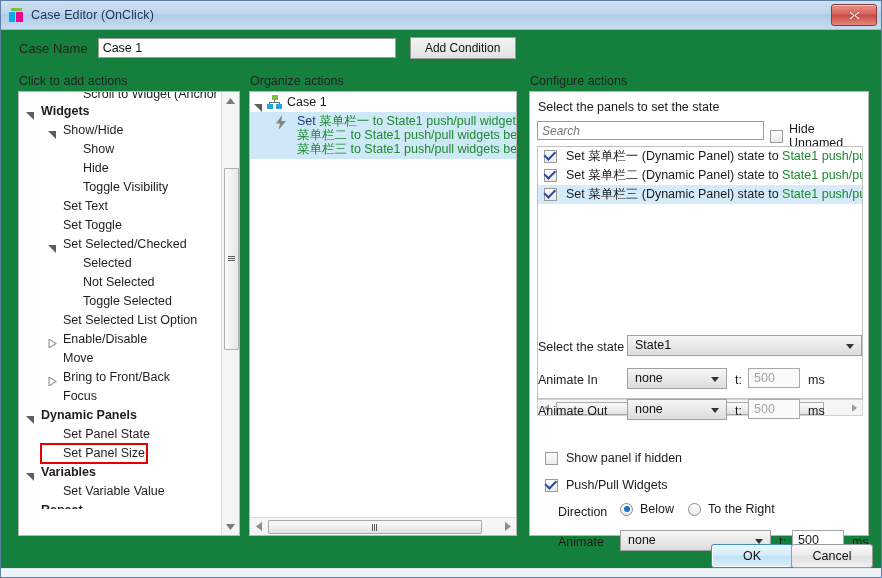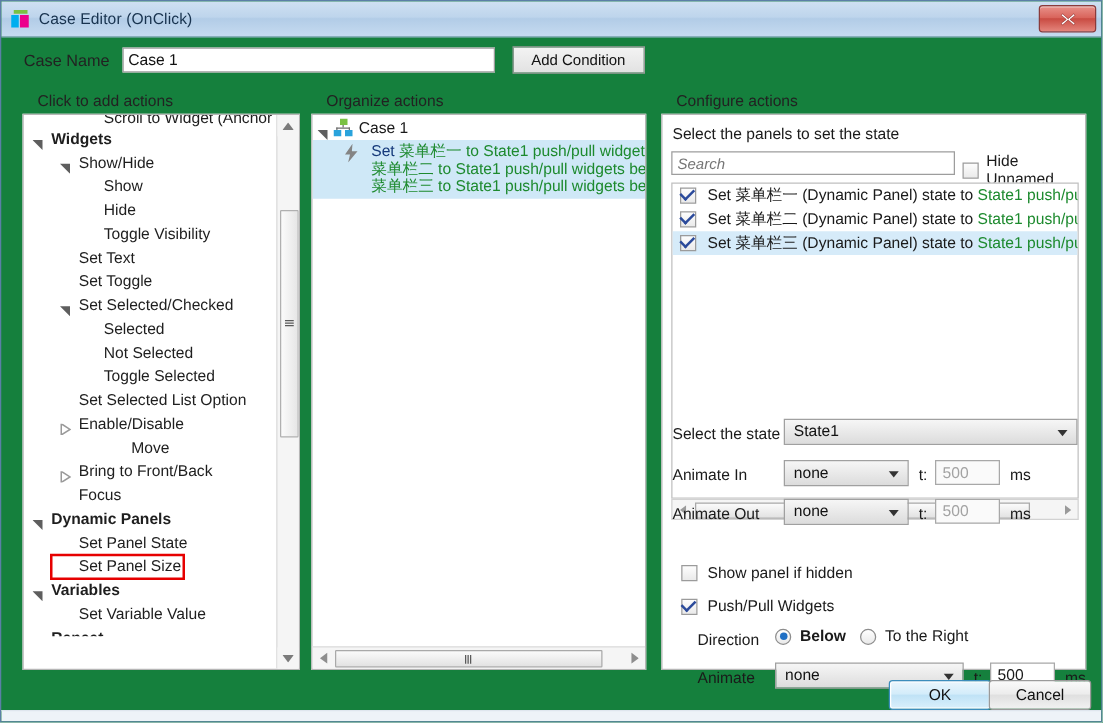--- a/index.html
+++ b/index.html
@@ -58,21 +58,21 @@
     padding: 0 4px; box-sizing: border-box; color: #111;
   }
   #add-condition-btn {
     margin-left: 14px; width: 106px; height: 22px;
     border: 1px solid #9a9a9a;
     background: linear-gradient(to bottom, #f3f3f3, #e2e2e2);
     font-family: "Liberation Sans", sans-serif; font-size: 12px; color: #111;
     cursor: pointer;
   }
   
-  .col-head { position: absolute; font-size: 12.5px; color: #222; margin-left: 11px; }
+  .col-head { position: absolute; font-size: 12.5px; color: #222; }
   #head-left   { left: 18px;  top: 73px; }
   #head-mid    { left: 249px; top: 73px; }
   #head-right  { left: 529px; top: 73px; }
   
   #left-panel {
     position: absolute; left: 17px; top: 90px;
     width: 222px; height: 445px;
     background: #fff; border: 1px solid #b6b6b6;
     box-sizing: border-box; overflow: hidden;
   }
@@ -343,21 +343,21 @@
         <div class="tree-row">
           <span class="tree-label" style="left: 44px;">Set Selected List Option</span>
         </div>
         <div class="tree-row">
           <span class="arrow closed" style="left: 29px;"><svg width="9" height="9" viewBox="0 0 9 9">
               <path d="M1 0 L8 4.5 L1 9 Z" fill="none" stroke="#9a9a9a" stroke-width="1.2"></path>
             </svg></span>
           <span class="tree-label" style="left: 44px;">Enable/Disable</span>
         </div>
         <div class="tree-row">
-          <span class="tree-label" style="left: 44px; margin-left: 42px;">Move</span>
+          <span class="tree-label" style="left: 44px;">Move</span>
         </div>
         <div class="tree-row">
           <span class="arrow closed" style="left: 29px;"><svg width="9" height="9" viewBox="0 0 9 9">
               <path d="M1 0 L8 4.5 L1 9 Z" fill="none" stroke="#9a9a9a" stroke-width="1.2"></path>
             </svg></span>
           <span class="tree-label" style="left: 44px;">Bring to Front/Back</span>
         </div>
         <div class="tree-row">
           <span class="tree-label" style="left: 44px;">Focus</span>
         </div>
@@ -530,21 +530,21 @@
     </div>
 
     <div style="position:absolute;left:15px;top:386px;display:flex;align-items:center;gap:8px;">
       <span class="cbox checked" id="push-pull-box"></span>
       <span style="font-size:12.5px;">Push/Pull Widgets</span>
     </div>
 
     <div class="frm-label" style="left:28px; top:413px;">Direction</div>
     <div style="position:absolute;left:90px;top:410px;display:flex;align-items:center;gap:7px;">
       <span class="radio on"></span>
-      <span style="font-size:12.5px;font-weight:bold;">Below</span>
+      <span style="font-size:12.5px;">Below</span>
     </div>
     <div style="position:absolute;left:158px;top:410px;display:flex;align-items:center;gap:7px;">
       <span class="radio"></span>
       <span style="font-size:12.5px;">To the Right</span>
     </div>
 
     <div class="frm-label" style="left:28px; top:443px;">Animate</div>
     <div class="combo" style="left:90px; top:438px; width:151px;">
       <span>none</span>
       <span class="caret"></span>

